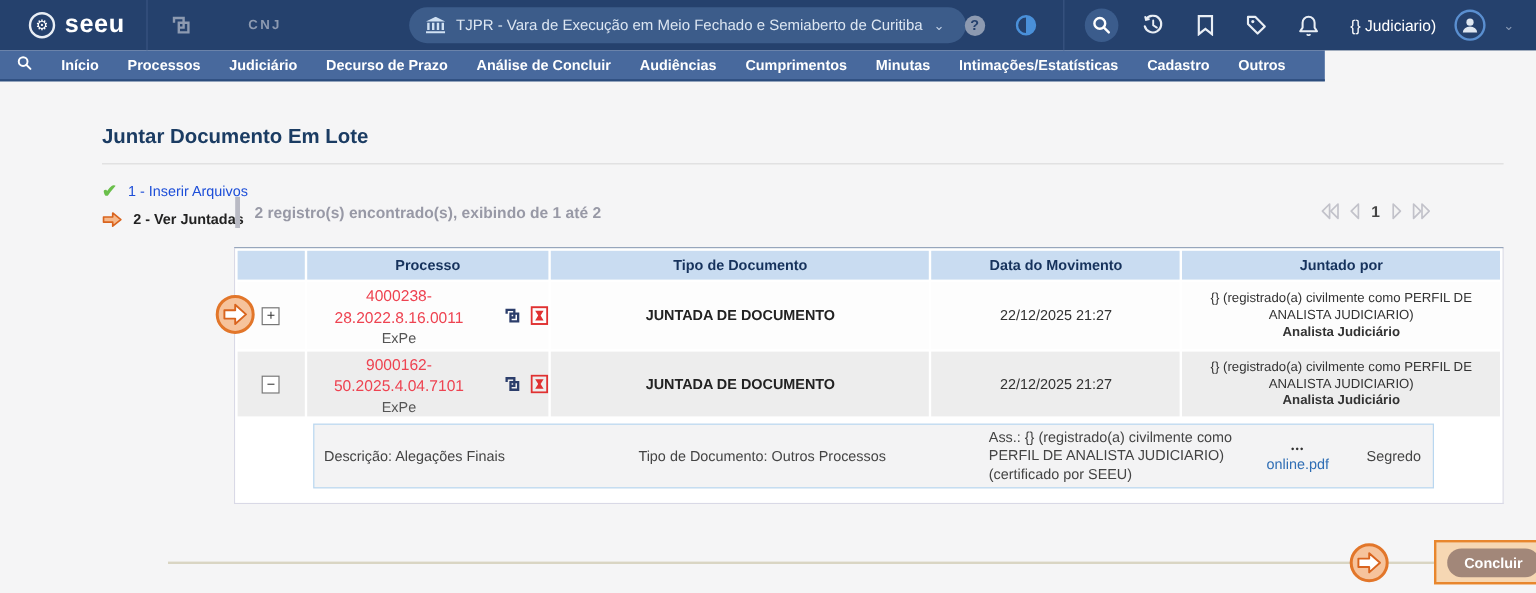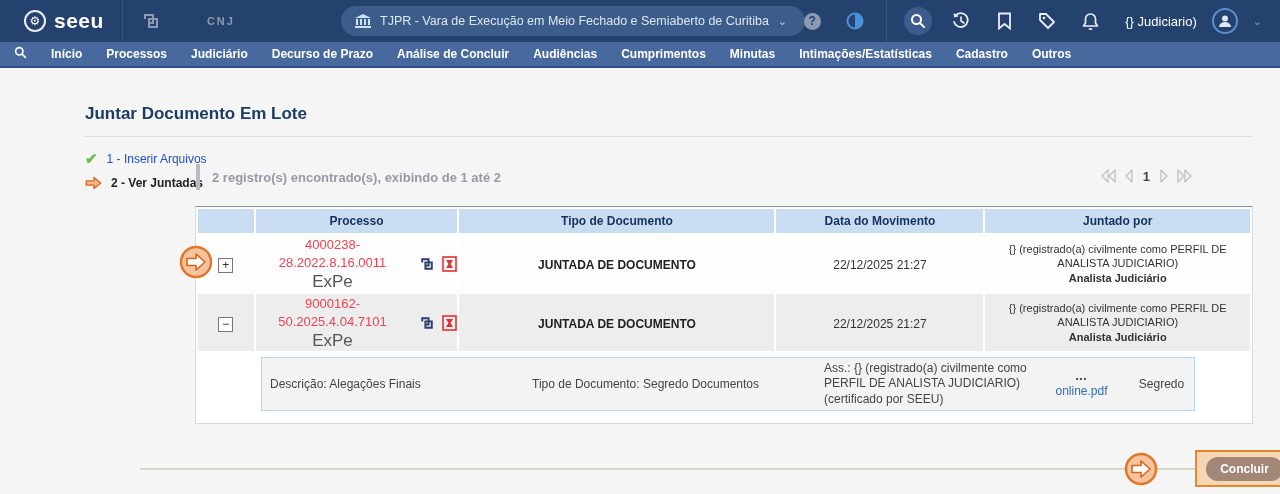--- a/index.html
+++ b/index.html
@@ -17,21 +17,21 @@
   .inst-pill span.txt { color:#dce6f2; font-size:12.5px; }
   .chev { color:#c3d2e6; font-size:11px; }
   .top-icons { position:absolute; right:0; top:0; height:42px; display:flex; align-items:center; gap:15px; padding-right:18px; }
   .tico { width:28px; height:28px; display:flex; align-items:center; justify-content:center; cursor:pointer; }
   .circle-hl { background:#3b5c8c; border-radius:50%; }
   .help-circ { width:17px; height:17px; background:#8d9ab1; border-radius:50%; color:#25416d; font-size:12px; font-weight:bold; display:flex; align-items:center; justify-content:center; }
   .user-label { color:#fff; font-size:13px; margin-left:6px; white-space:nowrap; }
   .avatar { width:26px; height:26px; border:2px solid #5a8fd0; border-radius:50%; display:flex; align-items:center; justify-content:center; }
 
   
-  .navbar { position:absolute; left:0; top:42px; width:1280px; height:26px; background:#48699d; border-bottom:2px solid #2c4d7d; display:flex; align-items:center; gap:24px; padding-left:14px; }
+  .navbar { position:absolute; left:0; top:42px; width:1104px; height:26px; background:#48699d; border-bottom:2px solid #2c4d7d; display:flex; align-items:center; gap:24px; padding-left:14px; }
   .nav-item { color:#fff; font-size:12px; font-weight:bold; cursor:pointer; white-space:nowrap; }
   .nav-search { color:#fff; font-size:12px; cursor:pointer; }
 
   
   .content { position:absolute; left:0; top:68px; width:1220px; height:426px; background:#f5f5f6; }
   .page-title { position:absolute; left:85px; top:36px; font-size:17px; font-weight:bold; color:#1b3c63; }
   .title-rule { position:absolute; left:85px; top:68px; width:1168px; height:1px; background:#dcdcdc; }
 
   .steps { position:absolute; left:85px; top:82px; display:flex; flex-direction:column; gap:8px; }
   .step { display:flex; align-items:center; gap:9px; cursor:pointer; }
@@ -50,21 +50,21 @@
   
   .tablebox { position:absolute; left:195px; top:138px; width:1058px; border:1px solid #d9d9e6; border-top:1px solid #8193ad; background:#fff; }
   table { width:100%; border-collapse:separate; border-spacing:2px; background:#fff; }
   th { background:#c9dcf1; color:#16325c; font-size:12px; font-weight:bold; height:24px; text-align:center; }
   td { vertical-align:middle; text-align:center; }
   tr.row-a td { background:#fdfdfd; height:56px; }
   tr.row-b td { background:#ededed; height:54px; }
   .exp-btn { display:inline-block; width:15px; height:15px; border:1px solid #777; background:#fff; color:#333; font-size:12px; line-height:13px; text-align:center; cursor:pointer; }
   .proc-cell { display:flex; align-items:center; justify-content:center; gap:10px; }
   .proc-num { color:#ee4351; font-size:13px; cursor:pointer; }
-  .proc-class { color:#555; font-size:17px; margin-top:1px; }
+  .proc-class { color:#555; font-size:12px; margin-top:1px; }
   .proc-icons { display:flex; gap:7px; }
   .doc-type { font-size:12px; font-weight:bold; color:#222; }
   .mov-date { font-size:12px; color:#333; }
   .joined { font-size:11px; color:#333; line-height:1.3; padding:0 6px; }
   .joined .bold { font-weight:bold; }
 
   tr.detail-row td { background:transparent; padding:4px 55px 10px 63px; }
   .detail-box { border:1px solid #b9d7f0; background:#f3f3f4; height:54px; display:grid; grid-template-columns:262px 292px 218px 95px 1fr; align-items:center; text-align:left; }
   .detail-box .cell { font-size:12px; color:#444; padding-left:8px; }
   .detail-ass { font-size:11.5px; line-height:1.3; }
@@ -298,21 +298,21 @@
             <span>{} (registrado(a) civilmente como PERFIL DE ANALISTA JUDICIARIO)</span><br>
             <span class="bold">Analista Judiciário</span>
           </div>
         </td>
       </tr>
 
       <tr class="detail-row">
         <td colspan="5">
           <div class="detail-box">
             <span class="cell">Descrição: Alegações Finais</span>
-            <span class="cell">Tipo de Documento: Segredo Documentos</span>
+            <span class="cell">Tipo de Documento: Outros Processos</span>
             <span class="cell detail-ass">Ass.: {} (registrado(a) civilmente como PERFIL DE ANALISTA JUDICIARIO) (certificado por SEEU)</span>
             <span class="cell pdf-cell">
               <span class="pdf-dots">•••</span>
               <span class="pdf-link">online.pdf</span>
             </span>
             <span class="cell segredo-cell">Segredo</span>
           </div>
         </td>
       </tr>
     </tbody>

